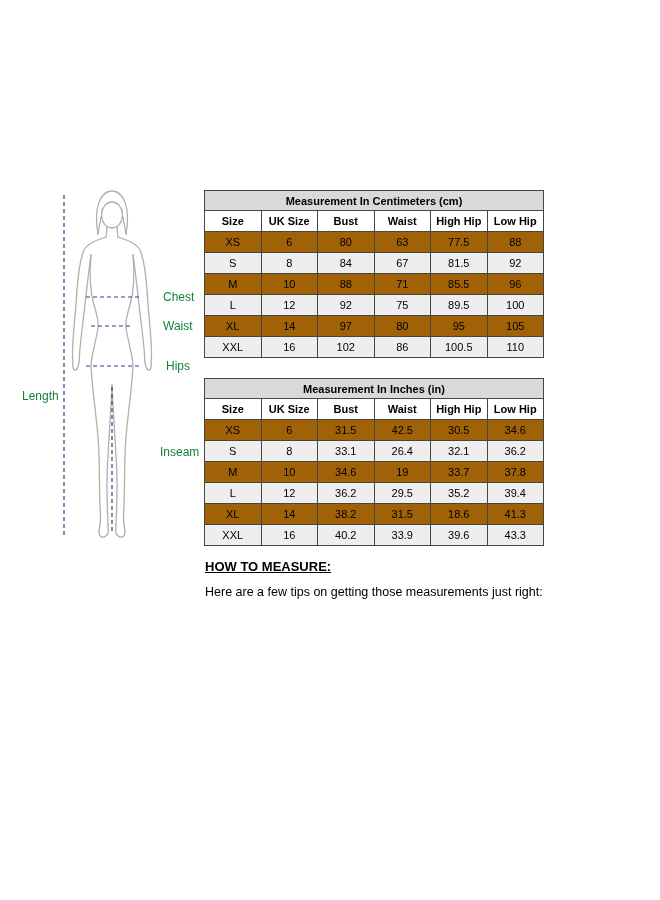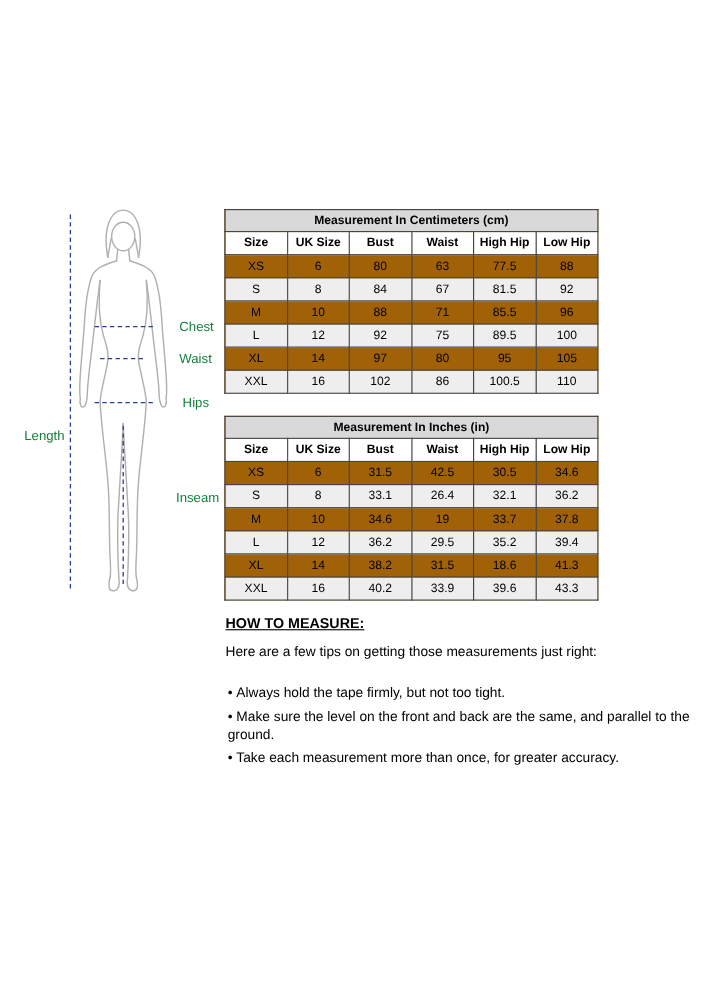--- a/index.html
+++ b/index.html
@@ -234,20 +234,15 @@
           <td>33.9</td>
           <td>39.6</td>
           <td>43.3</td>
         </tr>
       </tbody>
   </table>
 
   <div class="howto">
     <div class="heading">HOW TO MEASURE:</div>
     <div class="intro">Here are a few tips on getting those measurements just right:</div>
-    <ul>
-        <li>Always hold the tape firmly, but not too tight.</li>
-        <li>Make sure the level on the front and back are the same, and parallel to the ground.</li>
-        <li>Take each measurement more than once, for greater accuracy.</li>
-      </ul>
   </div>
 
 </div>
 
 </body></html>

